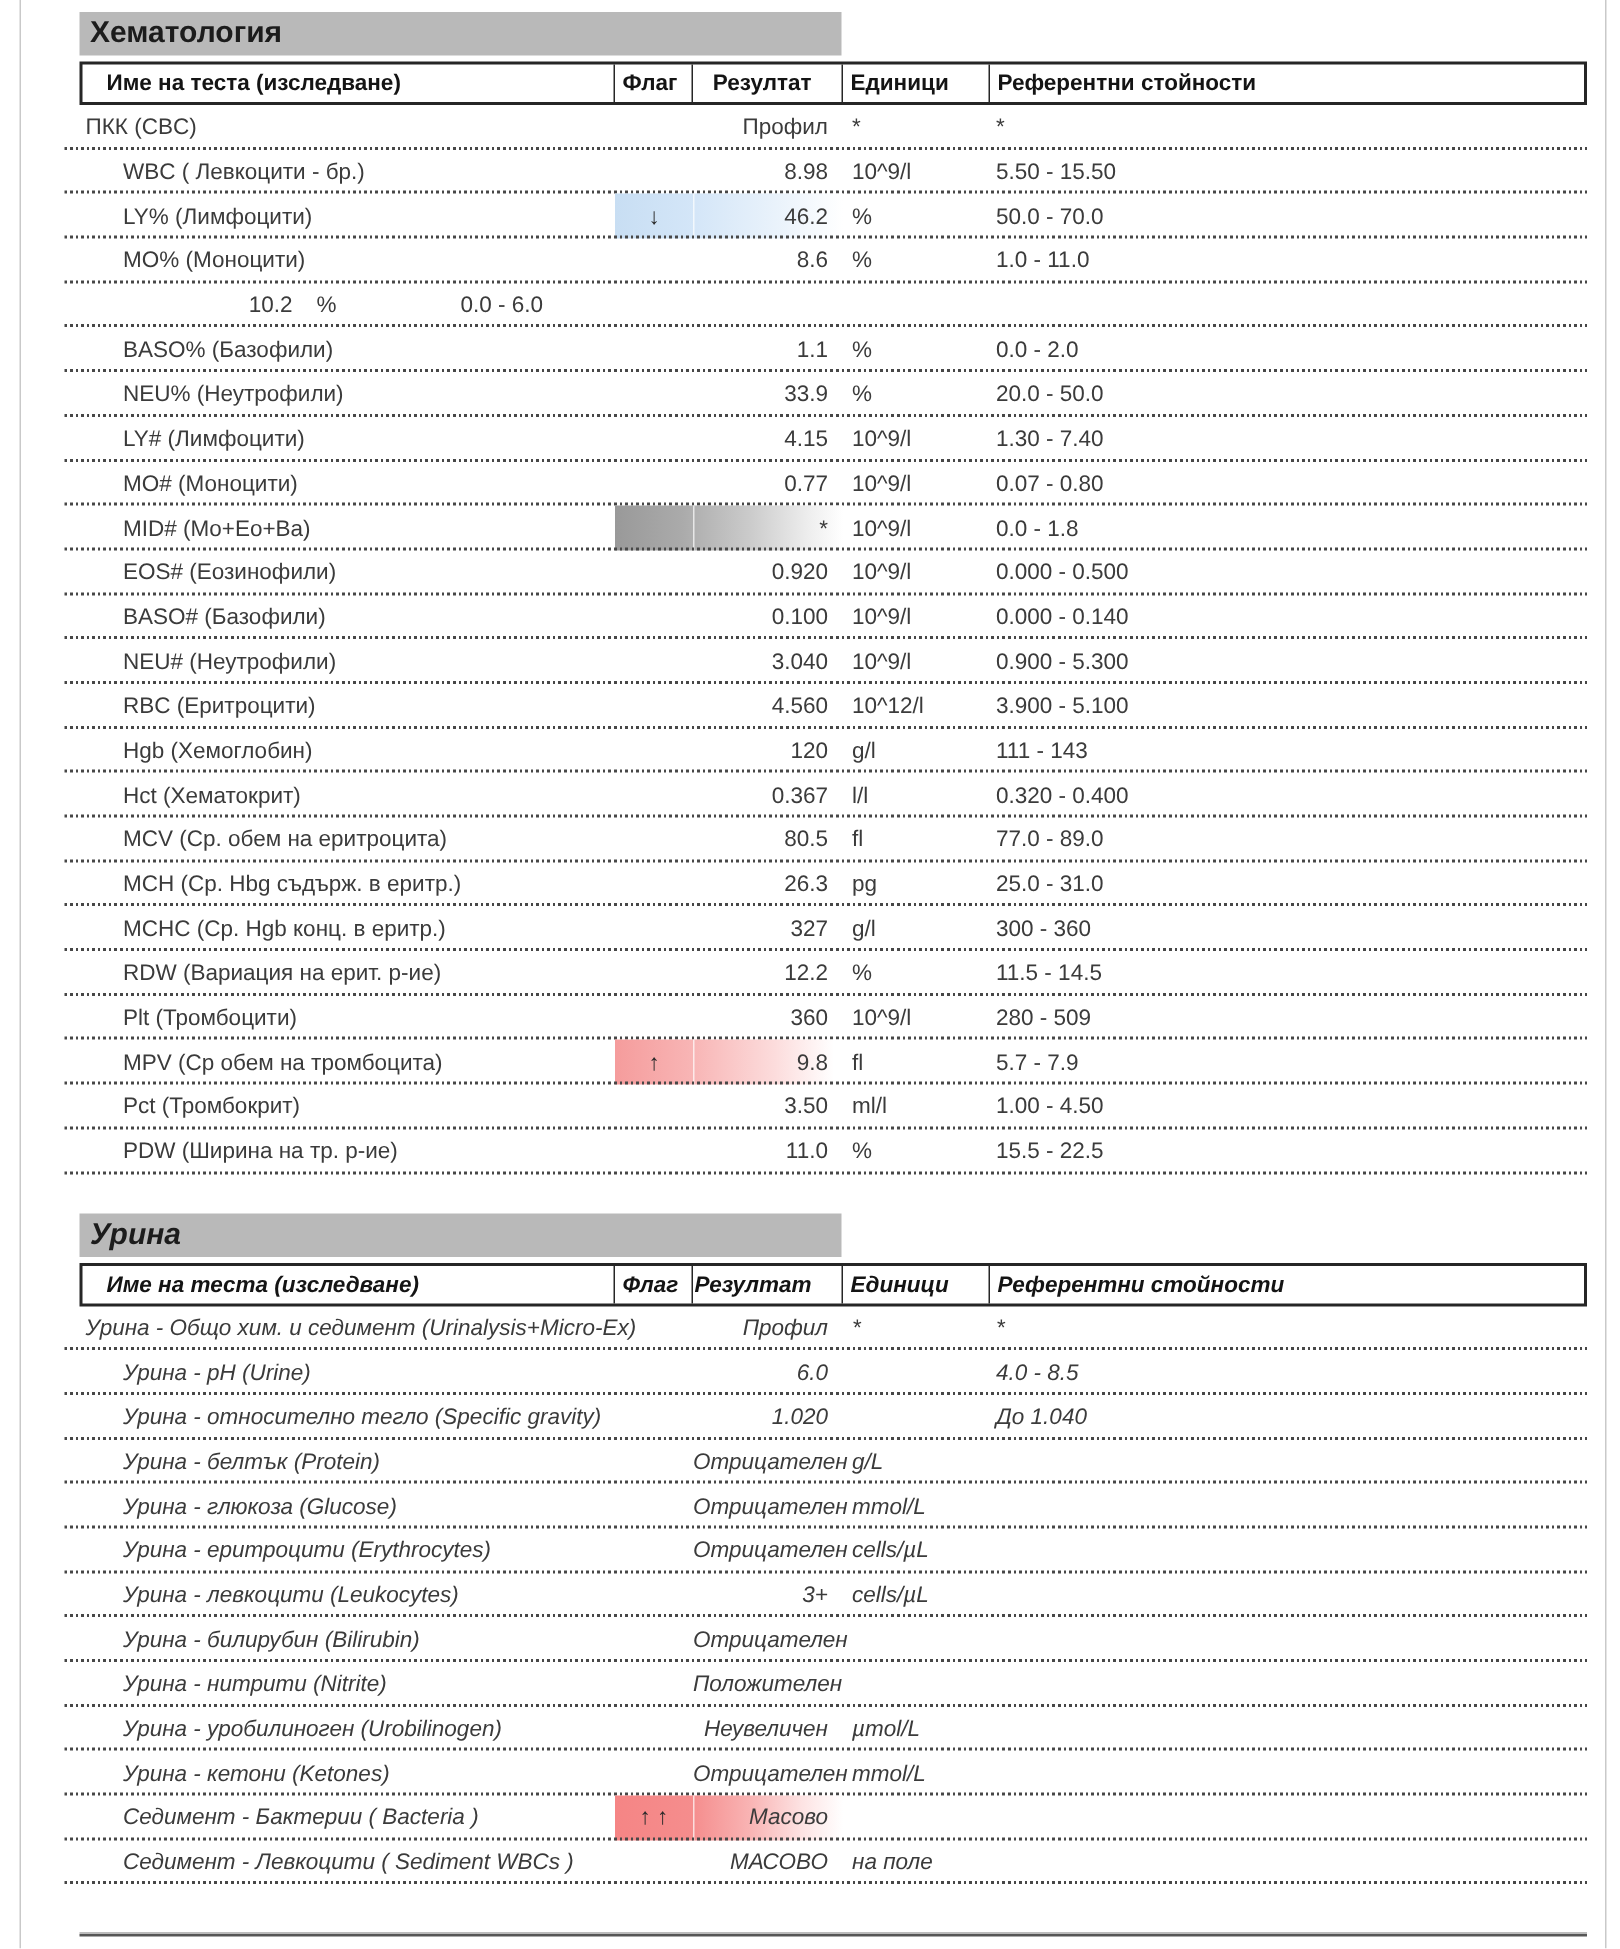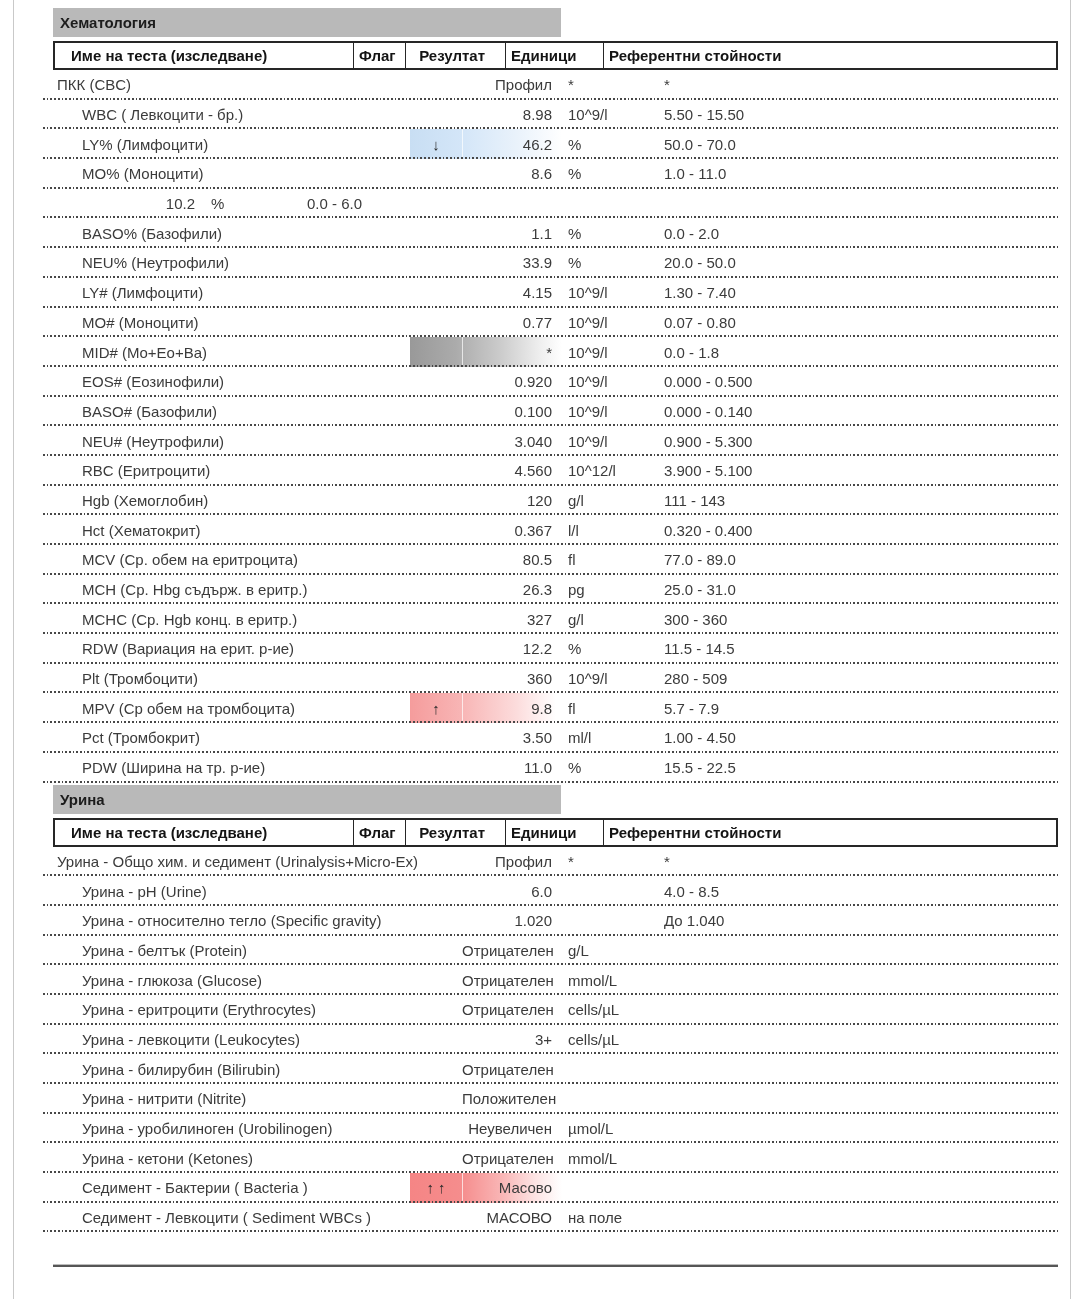--- a/index.html
+++ b/index.html
@@ -10,29 +10,29 @@
   }
   .guide{position:absolute;top:0;bottom:0;width:1px;background:#c9c9c9;}
   .guide-left{left:13px;}
   .guide-right{left:1070px;}
   .content{position:absolute;left:53px;top:8px;width:1005px;}
   
   .section-bar{
     width:508px;height:29px;background:#b9b9b9;display:flex;align-items:center;
     padding-left:7px;box-sizing:border-box;margin-bottom:4px;
   }
-  .section-title{font-weight:700;font-size:15px;color:#1c1c1c;}
-  .section + .section{margin-top:2px;}
+  .section-title{font-weight:700;font-size:20px;color:#1c1c1c;}
+  .section + .section{margin-top:26px;font-style:italic;}
   
   .thead{
     display:flex;height:29px;border:2px solid #262626;box-sizing:border-box;
     font-weight:700;color:#141414;align-items:stretch;background:#fff;
   }
   .th{display:flex;align-items:center;box-sizing:border-box;border-right:1px solid #262626;padding:0 5px;white-space:nowrap;}
-  .th-name{width:299px;padding-left:16px;}
+  .th-name{width:355px;padding-left:16px;}
   .th-flag{width:52px;}
   .th-result{width:100px;justify-content:flex-end;padding-right:20px;}
   .th-units{width:98px;}
   .th-ref{flex:1;border-right:none;text-align:center;}
   
   .row{position:relative;display:flex;align-items:center;height:29.7px;}
   .row::after{
     content:"";position:absolute;left:-10px;right:0;bottom:0;height:2px;
     background:repeating-linear-gradient(90deg,#474747 0 1.7px,transparent 1.7px 3.7px);
   }

